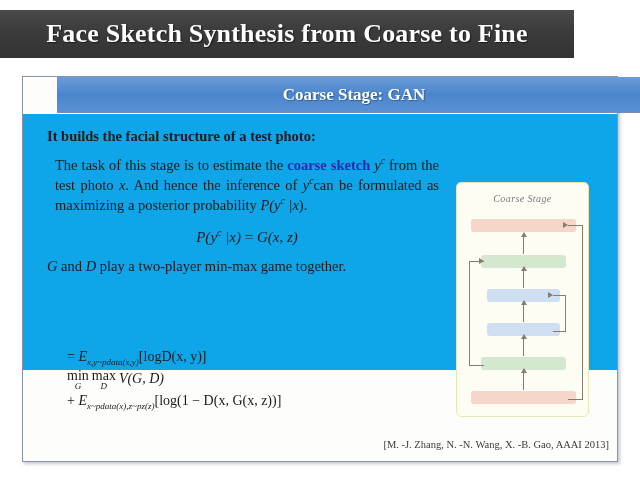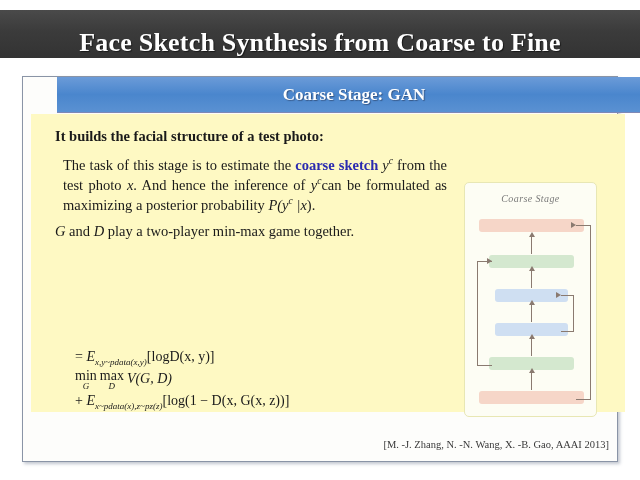--- a/index.html
+++ b/index.html
@@ -13,25 +13,25 @@
     font-family: "Liberation Serif", serif;
     overflow: hidden;
     position: relative;
   }
 
   
   #title-banner {
     position: absolute;
     left: 0;
     top: 10px;
-    width: 640px;
+    width: 574px;
     height: 48px;
     background: linear-gradient(180deg, #4a4a4a 0%, #3b3b3b 45%, #333333 100%);
     display: flex;
-    align-items: flex-end;
+    align-items: center;
     justify-content: center;
   }
   #title-banner .title-text {
     color: #ffffff;
     font-family: "Liberation Serif", serif;
     font-weight: bold;
     font-size: 26px;
     letter-spacing: 0.2px;
     text-shadow: 1px 1px 1px rgba(0,0,0,0.55);
     white-space: nowrap;
@@ -70,25 +70,25 @@
     font-family: "Liberation Serif", serif;
     font-weight: bold;
     font-size: 17px;
     text-shadow: 1px 1px 1px rgba(40,60,95,0.65);
     white-space: nowrap;
   }
 
   
   #body-area {
     position: absolute;
-    left: 8px;
+    left: 0;
     top: 37px;
     width: 594px;
-    height: 298px;
-    background: #fef9c3;
+    height: 256px;
+    background: #0ea5e9;
   }
 
   .text-col {
     position: absolute;
     left: 24px;
     top: 14px;
     width: 400px;
   }
 
   .lead-line {
@@ -255,20 +255,21 @@
   </div>
 
   <div id="body-area">
 
     <div class="text-col">
 
       <p class="lead-line">It builds the facial structure of a test photo:</p>
 
       <p class="para"><span>The task of this stage is to estimate the </span><span class="hl">coarse sketch</span> <i class="mv">y</i><span class="sup">c</span><span> from the test photo </span><i class="mv">x</i><span>. And hence the inference of </span><i class="mv">y</i><span class="sup">c</span><span>can be formulated as maximizing a posterior probability </span><i class="mv">P(</i><i class="mv">y</i><span class="sup">c</span><i class="mv"> |</i><i class="mv">x</i><span>).</span></p>
 
+      <div class="eq-center"><span>P(</span><span>y</span><span class="sup">c</span><span> |</span><span>x</span><span>)</span><span class="op"> = </span><span>G(x, z)</span></div>
 
       <p class="sentence"><i class="mv">G</i><span> and </span><i class="mv">D</i><span> play a two-player min-max game together.</span></p>
 
     </div>
 
     <div id="formula-block">
 
       <span class="frow"><span class="rm">= </span><span>E</span><span class="Esub"><span>x,y~p</span><span>data</span><span>(x,y)</span></span><span class="rm">[logD(x, y)]</span></span>
 
       <span class="frow"><span class="minmax"><span class="top">min</span><span class="bot">G</span></span><span class="minmax"><span class="top">max</span><span class="bot">D</span></span><span>V(G, D)</span></span>

